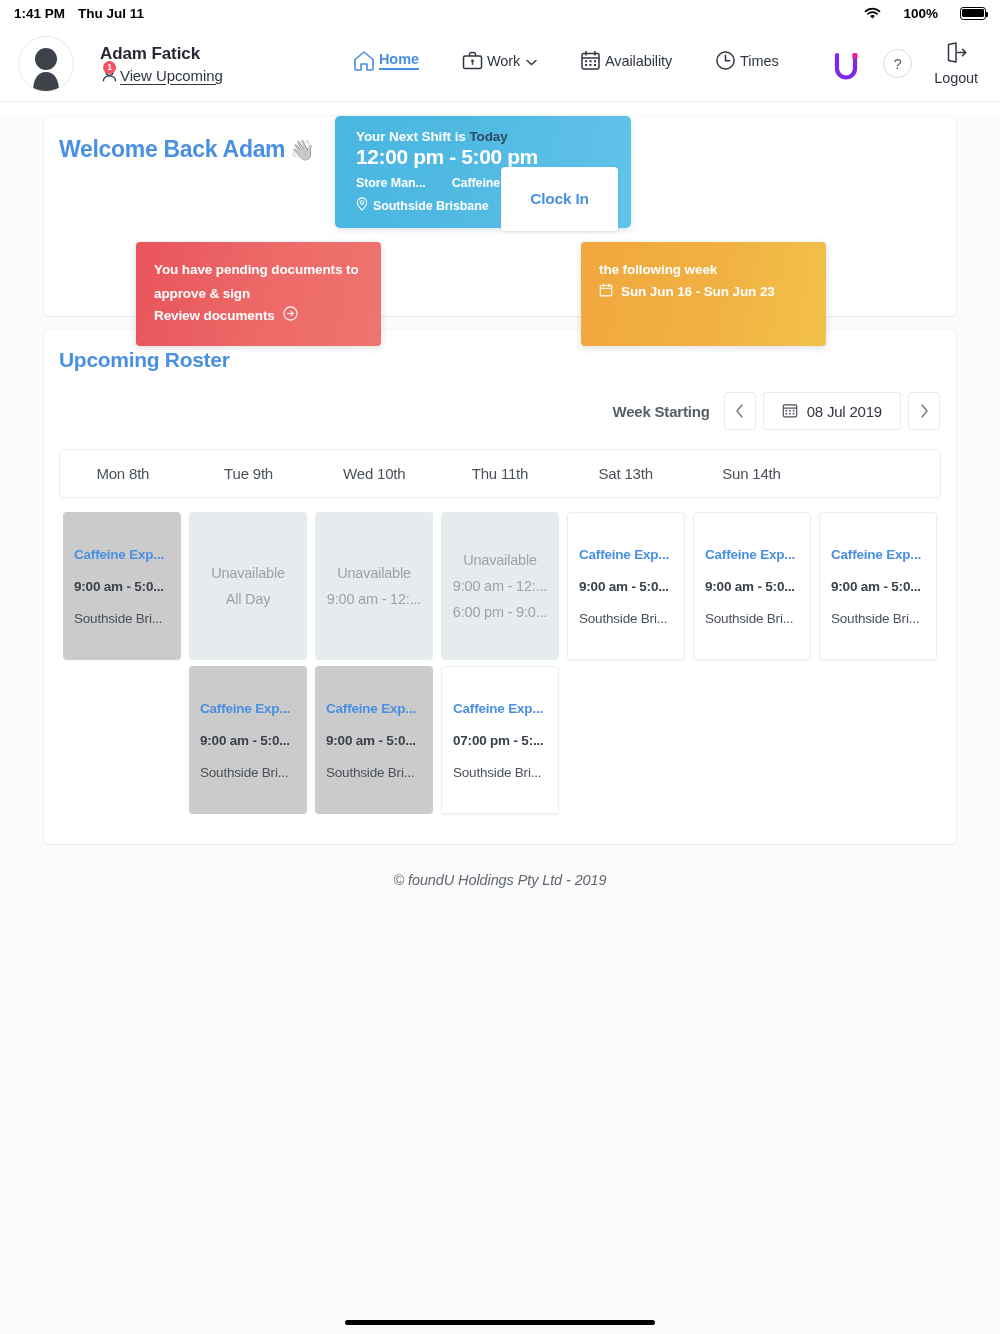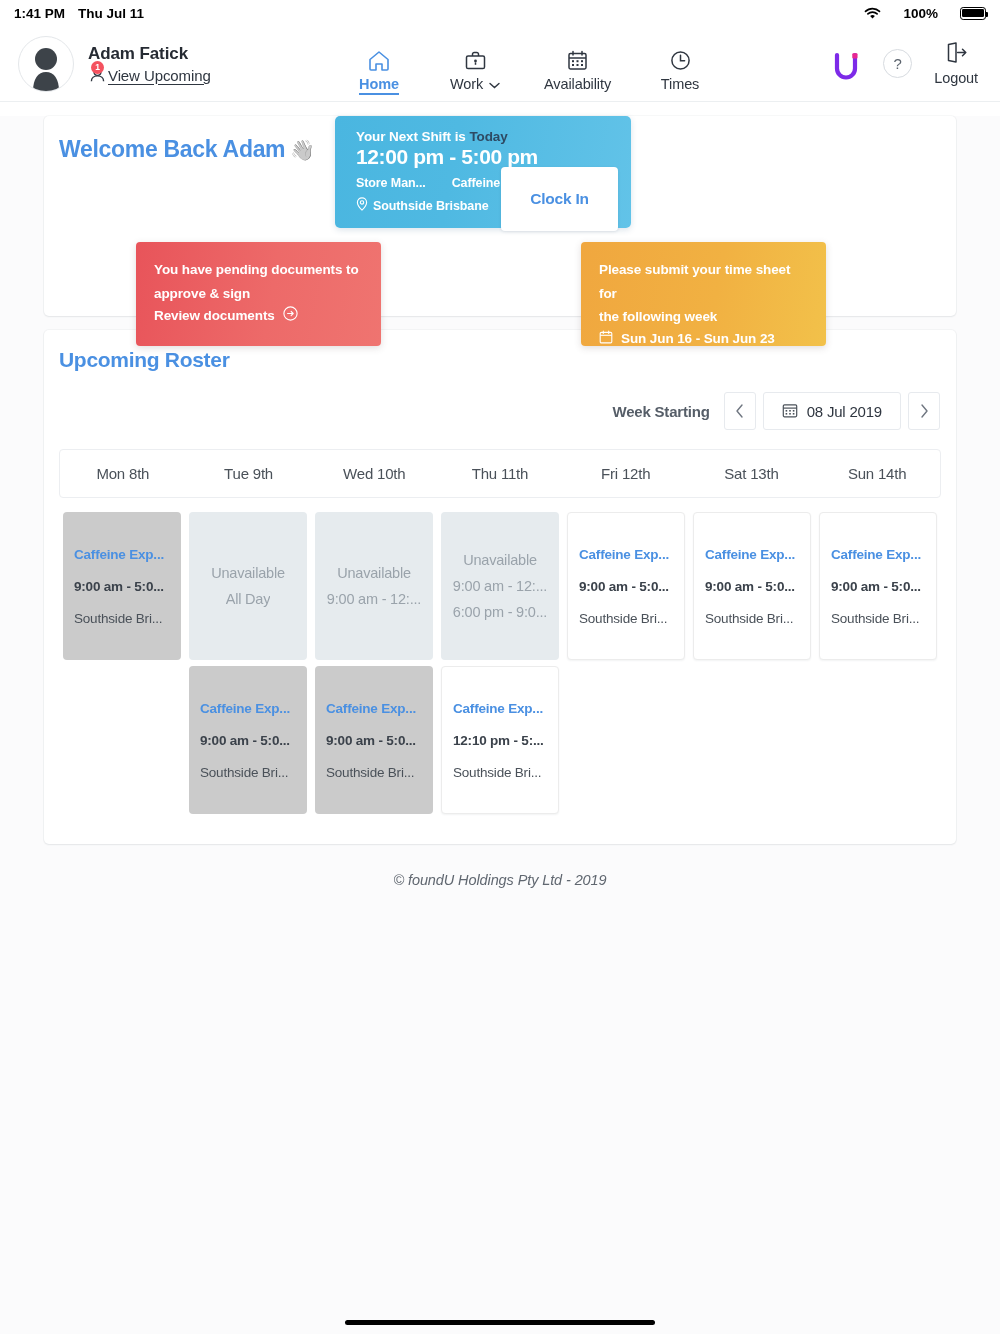--- a/index.html
+++ b/index.html
@@ -32,21 +32,21 @@
   }
   .battery i { display: block; width: 100%; height: 100%; background: #000; border-radius: 1.2px; }
 
   
   .appheader {
     height: 76px; width: 100%;
     background: #fff; border-bottom: 1px solid #eceff1;
     display: flex; align-items: center; padding: 0 18px;
     position: relative;
   }
-  .profile-block { display: flex; align-items: center; gap: 14px; }
+  .profile-block { display: flex; align-items: center; gap: 26px; }
   .avatar {
     width: 56px; height: 56px; border-radius: 50%;
     border: 1px solid #e4e7ea; background: #fff;
     display: flex; align-items: flex-end; justify-content: center;
     overflow: hidden;
   }
   .avatar svg { display: block; }
   .pname { font-size: 17px; font-weight: 700; color: #262b33; letter-spacing: -0.1px; }
   .pprofile {
     display: flex; align-items: flex-end; gap: 1px;
@@ -62,21 +62,21 @@
     width: 13px; height: 13px; border-radius: 50%;
     background: #f4525f; color: #fff; font-size: 8.5px; font-weight: 700;
     display: flex; align-items: center; justify-content: center; z-index: 2;
   }
 
   .navmenu {
     display: flex; align-items: flex-start; gap: 42px;
     position: absolute; left: 352px; top: 22px;
   }
   .navitem {
-    display: flex; flex-direction: column; align-items: center; gap: 3px;
+    display: flex; align-items: center; gap: 3px;
     cursor: pointer; min-width: 54px;
   }
   .navitem .ico { height: 25px; display: flex; align-items: center; justify-content: center; }
   .navitem .lbl {
     font-size: 14.5px; color: #2f3640; letter-spacing: -0.1px;
     display: flex; align-items: center; gap: 6px; white-space: nowrap;
   }
   .navitem.active .lbl {
     color: #4a90e2; font-weight: 600;
     border-bottom: 2px solid #4a90e2; padding-bottom: 1px;
@@ -408,21 +408,20 @@
         <span>
           <svg width="15" height="15" viewBox="0 0 15 15">
             <circle cx="7.5" cy="7.5" r="6.6" fill="none" stroke="#fff" stroke-width="1.1"></circle>
             <path d="M4.6 7.5h5.6M8.1 5.4l2.1 2.1-2.1 2.1" fill="none" stroke="#fff" stroke-width="1.1" stroke-linecap="round" stroke-linejoin="round"></path>
           </svg>
         </span>
       </div>
     </div>
 
     <div class="alert-card alert-amber">
-      <div class="alert-line">Please submit your time sheet for</div>
       <div class="alert-line">the following week</div>
       <div class="alert-action">
         <span>
           <svg width="14" height="14" viewBox="0 0 14 14">
             <rect x="1.2" y="2.4" width="11.6" height="10.5" rx="1.2" fill="none" stroke="#fff" stroke-width="1.1"></rect>
             <path d="M1.2 5.3h11.6" stroke="#fff" stroke-width="1.1"></path>
             <path d="M4.3 1.1v2.4M9.7 1.1v2.4" stroke="#fff" stroke-width="1.1" stroke-linecap="round"></path>
           </svg>
         </span>
         <span>Sun Jun 16 - Sun Jun 23</span>
@@ -462,21 +461,20 @@
             <path d="M2 1l5 6-5 6" fill="none" stroke="#6f7680" stroke-width="1.4" stroke-linecap="round" stroke-linejoin="round"></path>
           </svg>
       </span>
     </div>
 
     <div class="days-head">
       <div class="day-head">Mon 8th</div>
       <div class="day-head">Tue 9th</div>
       <div class="day-head">Wed 10th</div>
       <div class="day-head">Thu 11th</div>
-      <div class="day-head">Fri 12th</div>
       <div class="day-head">Sat 13th</div>
       <div class="day-head">Sun 14th</div>
     </div>
 
     <div class="days-grid" id="days-grid">
         <div class="day-col">
           <div class="shift grey">
             <div class="ln1">Caffeine Exp...</div>
             <div class="ln2">9:00 am - 5:0...</div>
             <div class="ln3">Southside Bri...</div>
@@ -505,21 +503,21 @@
           </div>
         </div>
         <div class="day-col">
           <div class="shift unavail tall">
             <div class="ua">Unavailable</div>
             <div class="ua">9:00 am - 12:...</div>
             <div class="ua">6:00 pm - 9:0...</div>
           </div>
           <div class="shift white">
             <div class="ln1">Caffeine Exp...</div>
-            <div class="ln2">12:10 pm - 5:...</div>
+            <div class="ln2">07:00 pm - 5:...</div>
             <div class="ln3">Southside Bri...</div>
           </div>
         </div>
         <div class="day-col">
           <div class="shift white">
             <div class="ln1">Caffeine Exp...</div>
             <div class="ln2">9:00 am - 5:0...</div>
             <div class="ln3">Southside Bri...</div>
           </div>
         </div>

